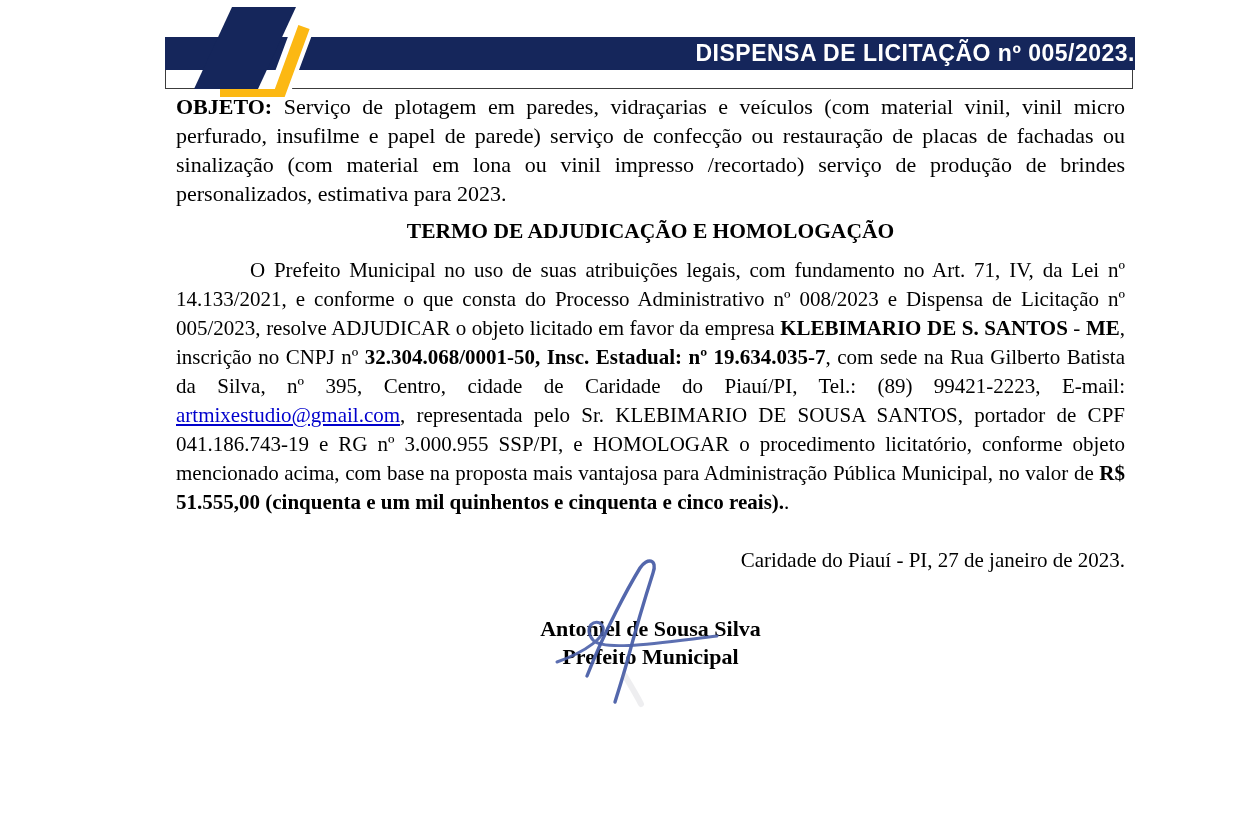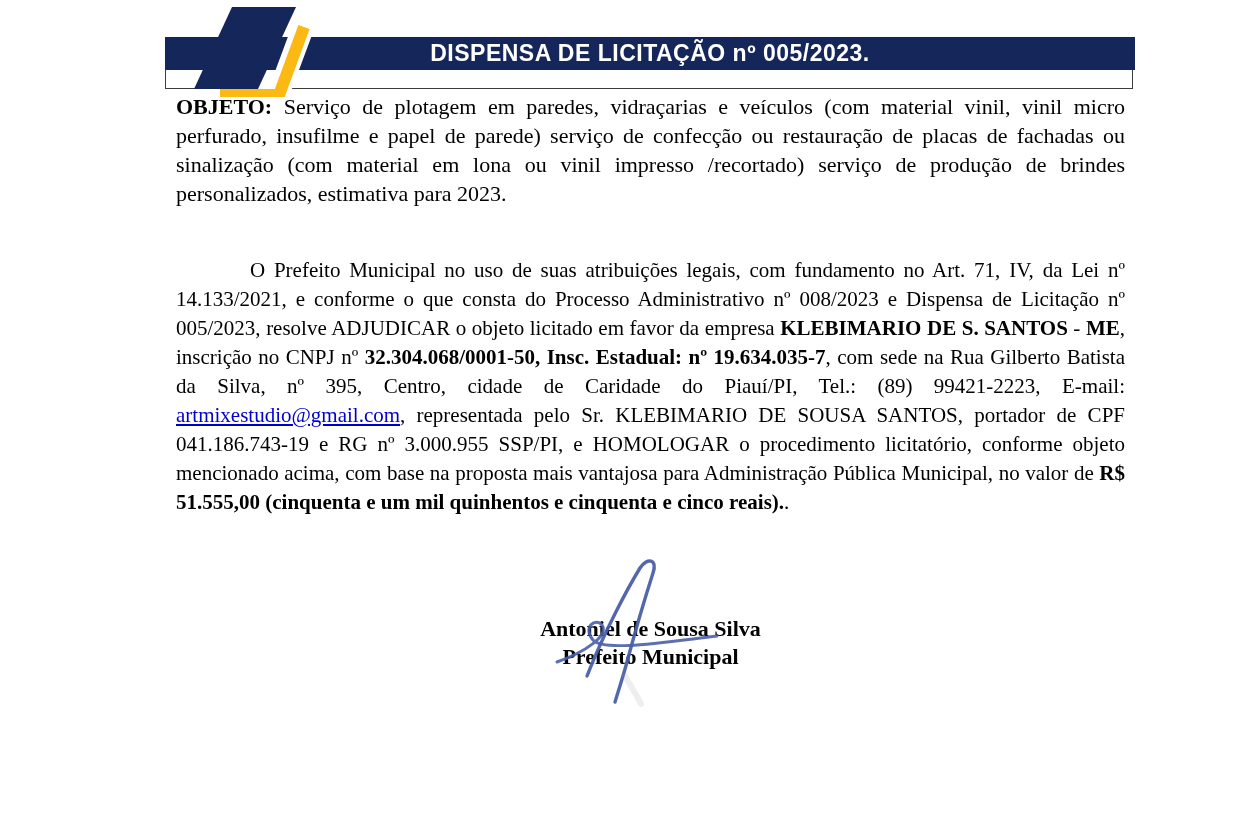--- a/index.html
+++ b/index.html
@@ -8,21 +8,21 @@
     width:1241px;height:826px;
     background:#ffffff;
     overflow:hidden;
     font-family:"Liberation Serif", serif;
     color:#000;
   }
   
   .bar{
     position:absolute;left:165px;top:37px;width:970px;height:33px;
     background:#15265b;
-    display:flex;align-items:center;justify-content:center;
+    display:flex;align-items:center;justify-content:flex-end;
   }
   .bar-title{
     font-family:"Liberation Sans", sans-serif;
     font-weight:bold;font-size:23px;color:#ffffff;
     letter-spacing:.5px;white-space:nowrap;
   }
   .strip{
     position:absolute;left:165px;top:70px;width:968px;height:19px;
     background:#ffffff;border:1px solid #3c3c3c;border-top:none;
     box-sizing:border-box;
@@ -73,25 +73,27 @@
   <svg class="logo" viewBox="0 0 130 92" xmlns="http://www.w3.org/2000/svg">
     <polyline points="112,20 86,90 26,90" fill="none" stroke-width="22" stroke="#ffffff"></polyline>
     <polygon points="40,2 104,2 66,84 2,84" fill="#15265b"></polygon>
     <polyline points="112,22 87,90 28,90" fill="none" stroke-width="12" stroke="#fcb813"></polyline>
   </svg>
 
   <p class="objeto">
     <b>OBJETO:</b><span> Serviço de plotagem em paredes, vidraçarias  e  veículos (com material  vinil, vinil micro perfurado,  insufilme  e papel de parede) serviço de confecção ou restauração de placas de fachadas ou sinalização (com material em lona ou vinil  impresso /recortado)  serviço de produção  de brindes personalizados, estimativa para 2023.</span>
   </p>
 
+  <h2 class="section-title">TERMO DE ADJUDICAÇÃO E HOMOLOGAÇÃO</h2>
 
   <p class="bodypara">
     <span>O Prefeito Municipal no uso de suas atribuições legais, com fundamento no Art. 71, IV, da Lei nº 14.133/2021, e conforme o que consta do Processo Administrativo nº 008/2023 e Dispensa de Licitação nº 005/2023, resolve ADJUDICAR o objeto licitado em favor da empresa </span><b>KLEBIMARIO DE S. SANTOS</b><span> - </span><b>ME</b><span>, inscrição no CNPJ nº </span><b>32.304.068/0001-50, Insc. Estadual: nº 19.634.035-7</b><span>, com sede na Rua Gilberto Batista da Silva, nº 395, Centro, cidade de Caridade do Piauí/PI, Tel.: (89) 99421-2223, E-mail: </span><a class="email">artmixestudio@gmail.com</a><span>, representada pelo Sr. KLEBIMARIO DE SOUSA SANTOS, portador de CPF 041.186.743-19 e RG nº 3.000.955 SSP/PI, e HOMOLOGAR o procedimento licitatório, conforme objeto mencionado acima, com base na proposta mais vantajosa para Administração Pública Municipal, no valor de </span><b>R$ 51.555,00 (cinquenta e um mil quinhentos e cinquenta e cinco reais).</b><span>.</span>
   </p>
 
+  <p class="dateline">Caridade do Piauí - PI, 27 de janeiro de 2023.</p>
 
   <div class="sigblock">
     <div>Antoniel de Sousa Silva</div>
     <div>Prefeito Municipal</div>
   </div>
 
   <svg class="signature-svg" viewBox="0 0 210 152" xmlns="http://www.w3.org/2000/svg">
     <g fill="none" stroke-linecap="round" stroke-linejoin="round" stroke="#4a5fa8">
       <path d="M 42 120 C 60 74, 84 30, 95 12 C 102 1, 113 3, 108 17
                C 100 42, 90 76, 82 106 C 77 124, 73 136, 70 146" stroke-width="3.4" opacity="0.95" stroke="#4a5fa8"></path>

